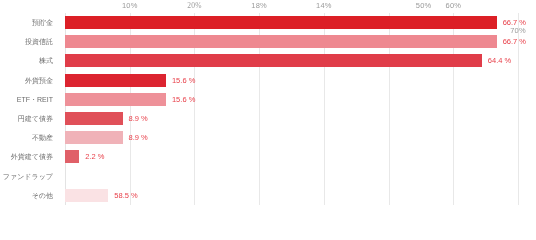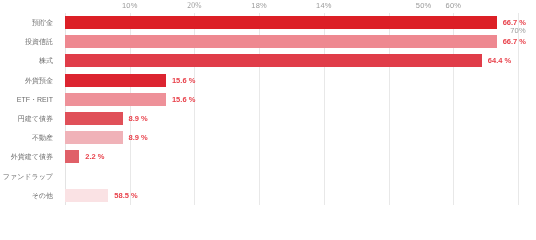--- a/index.html
+++ b/index.html
@@ -53,21 +53,21 @@
     position:absolute;
     left:0; top:3px;
     height:13px;
   }
   .value-label{
     position:absolute;
     top:3px;
     height:13px;
     line-height:13px;
     font-size:7.5px;
-    font-weight:bold;
+    font-weight:normal;
     color:#e8404a;
     white-space:nowrap;
   }
   
   .cat-label{
     position:absolute;
     right:0;
     top:3px;
     height:13px;
     line-height:13px;

